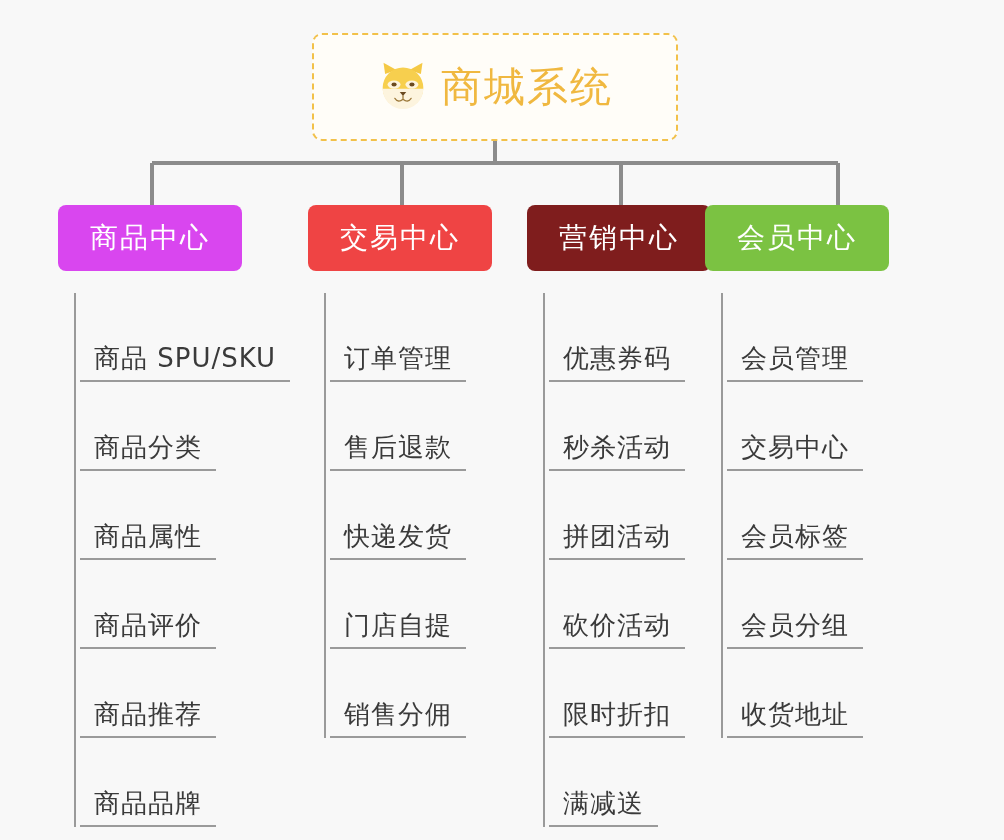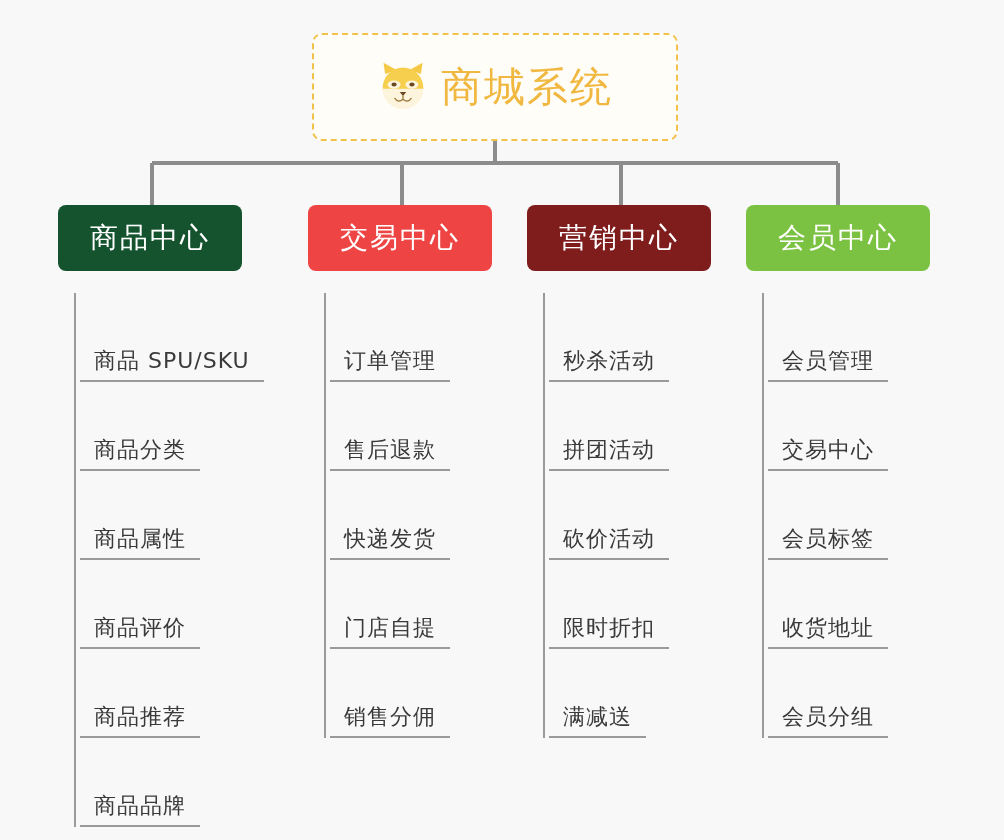--- a/index.html
+++ b/index.html
@@ -80,38 +80,38 @@
     margin-top: 22px;
   }
   .leaf-item {
     position: relative;
     height: 89px;
     display: flex;
     align-items: flex-end;
   }
   .leaf-label {
     display: inline-block;
-    font-size: 22px;
+    font-size: 26px;
     color: #3a3a3a;
     letter-spacing: 1px;
     white-space: nowrap;
     padding: 0 14px 6px 14px;
     margin-left: 22px;
     border-bottom: 2px solid #9a9a9a;
     line-height: 1.25;
   }
 
   
   #col-0 { left: 58px; }
   #col-0 .cat-header { width: 184px; }
   #col-1 { left: 308px; }
   #col-1 .cat-header { width: 184px; }
   #col-2 { left: 527px; }
   #col-2 .cat-header { width: 184px; }
-  #col-3 { left: 746px; }
+  #col-3 { left: 705px; }
   #col-3 .cat-header { width: 184px; }
 
   
   .leaf-list::before {
     content: "";
     position: absolute;
     left: 16px;
     top: 0;
     bottom: 0;
     width: 2px;
@@ -129,21 +129,21 @@
 
     <line x1="152" y1="163" x2="838" y2="163" stroke="#8c8c8c" stroke-width="4"></line>
 
     <line x1="152" y1="163" x2="152" y2="206" stroke="#8c8c8c" stroke-width="4"></line>
     <line x1="402" y1="163" x2="402" y2="206" stroke="#8c8c8c" stroke-width="4"></line>
     <line x1="621" y1="163" x2="621" y2="206" stroke="#8c8c8c" stroke-width="4"></line>
     <line x1="838" y1="163" x2="838" y2="206" stroke="#8c8c8c" stroke-width="4"></line>
   </svg>
 
   <div class="column" id="col-0">
-    <div class="cat-header" style="background: #14532d;">
+    <div class="cat-header" style="background: #d946ef;">
       <span>商品中心</span>
     </div>
     <div class="leaf-list">
       <div class="leaf-item">
           <span class="leaf-label">商品 SPU/SKU</span>
         </div>
       <div class="leaf-item">
           <span class="leaf-label">商品分类</span>
         </div>
       <div class="leaf-item">
@@ -183,20 +183,23 @@
         </div>
     </div>
   </div>
 
   <div class="column" id="col-2">
     <div class="cat-header" style="background: #7f1d1d;">
       <span>营销中心</span>
     </div>
     <div class="leaf-list">
       <div class="leaf-item">
+          <span class="leaf-label">优惠券码</span>
+        </div>
+      <div class="leaf-item">
           <span class="leaf-label">秒杀活动</span>
         </div>
       <div class="leaf-item">
           <span class="leaf-label">拼团活动</span>
         </div>
       <div class="leaf-item">
           <span class="leaf-label">砍价活动</span>
         </div>
       <div class="leaf-item">
           <span class="leaf-label">限时折扣</span>
@@ -215,24 +218,24 @@
       <div class="leaf-item">
           <span class="leaf-label">会员管理</span>
         </div>
       <div class="leaf-item">
           <span class="leaf-label">交易中心</span>
         </div>
       <div class="leaf-item">
           <span class="leaf-label">会员标签</span>
         </div>
       <div class="leaf-item">
+          <span class="leaf-label">会员分组</span>
+        </div>
+      <div class="leaf-item">
           <span class="leaf-label">收货地址</span>
-        </div>
-      <div class="leaf-item">
-          <span class="leaf-label">会员分组</span>
         </div>
     </div>
   </div>
 
   <div class="root-node" style="border-color: rgb(242, 193, 74); background: rgb(255, 253, 248);">
     <span class="root-icon">
       <svg viewBox="0 0 64 64" width="52" height="52">
 
         <path d="M10 16 L8 2 L24 11 Z" fill="#f5c945"></path>
         <path d="M54 16 L56 2 L40 11 Z" fill="#f5c945"></path>

